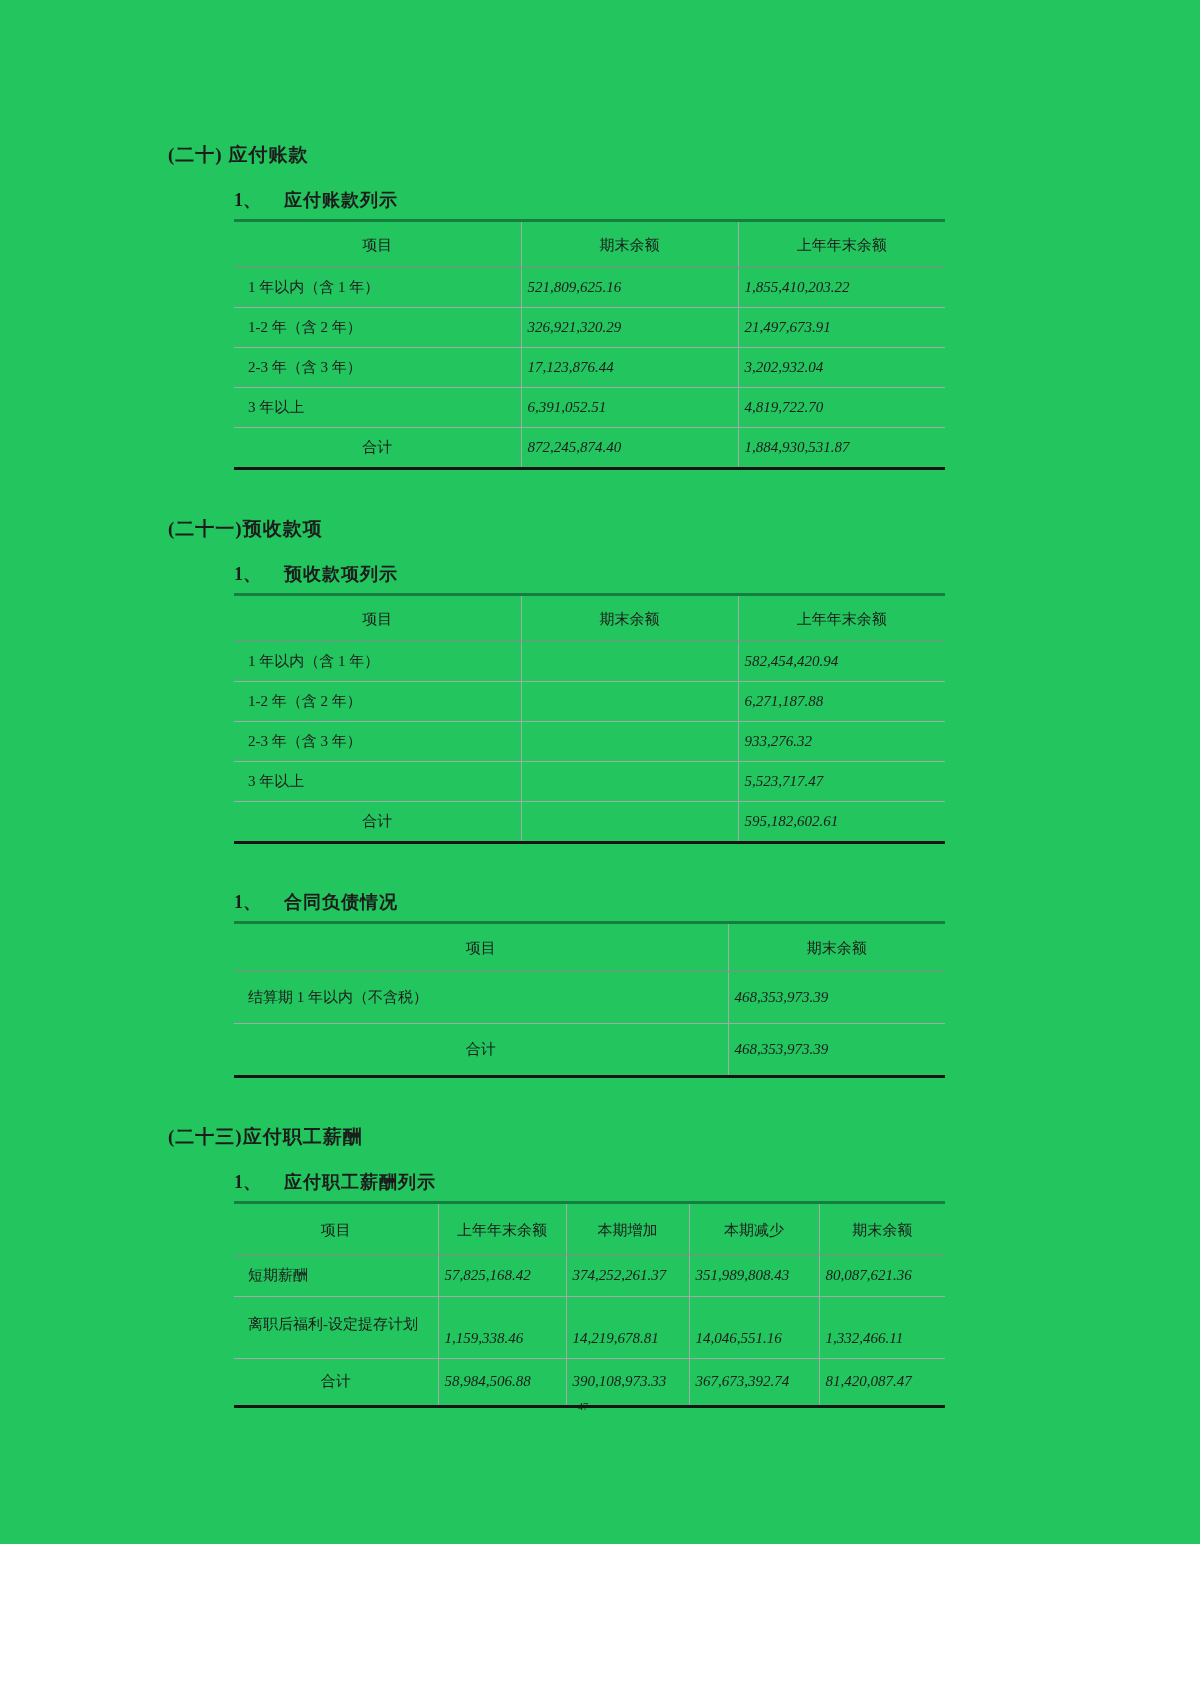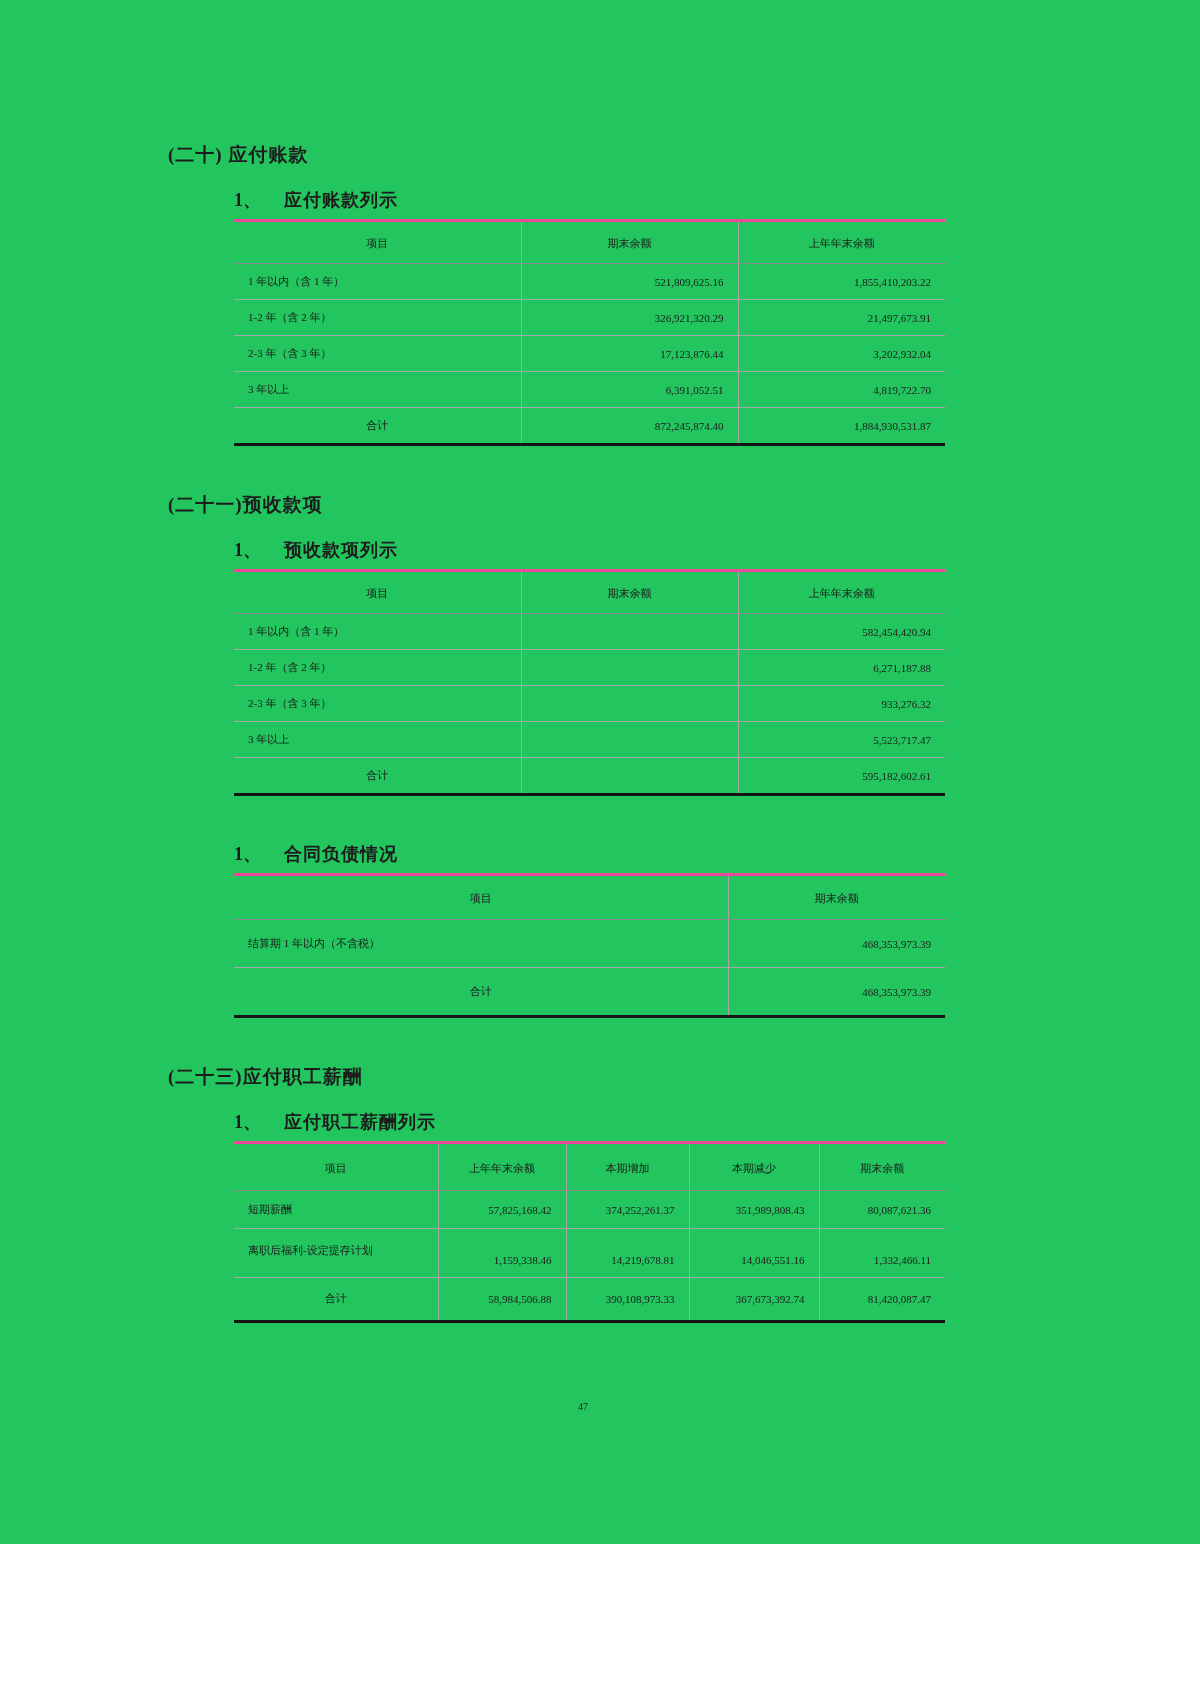--- a/index.html
+++ b/index.html
@@ -30,37 +30,37 @@
     display: flex;
   }
   .sub-no { width: 50px; }
   .sub-title { letter-spacing: 1px; }
 
   table.fin {
     width: 711px;
     margin-left: 66px;
     border-collapse: collapse;
     table-layout: fixed;
-    border-top: 3px solid #ec4899;
+    border-top: 3px solid #15803d;
     border-bottom: 3px solid #151515;
-    font-size: 11px;
+    font-size: 15px;
   }
   table.fin th {
     font-weight: 400;
     text-align: center;
     padding: 14px 6px 12px 6px;
     border-bottom: 1px solid #8a8a8a;
   }
   table.fin td { padding: 10px 6px; }
   table.fin th + th, table.fin td + td { border-left: 1px solid #a8a8a8; margin-top: 35px; }
   table.fin tbody tr td { border-bottom: 1px solid #a8a8a8; }
   table.fin tbody tr:last-child td { border-bottom: none; }
 
   .cell-label { text-align: left; padding-left: 14px !important; }
-  .cell-num   { text-align: right; padding-right: 14px !important; }
+  .cell-num   { text-align: left; padding-right: 14px !important; font-style: italic; }
   .cell-total { text-align: center; }
 
   
   table.t-contract td { padding-top: 16px; padding-bottom: 16px; }
   table.t-contract th { padding-top: 15px; padding-bottom: 13px; }
 
   
   table.t-salary th { padding-top: 17px; padding-bottom: 14px; }
   table.t-salary td { padding-top: 11px; padding-bottom: 11px; }
   tr.row-tall td { vertical-align: bottom; }

